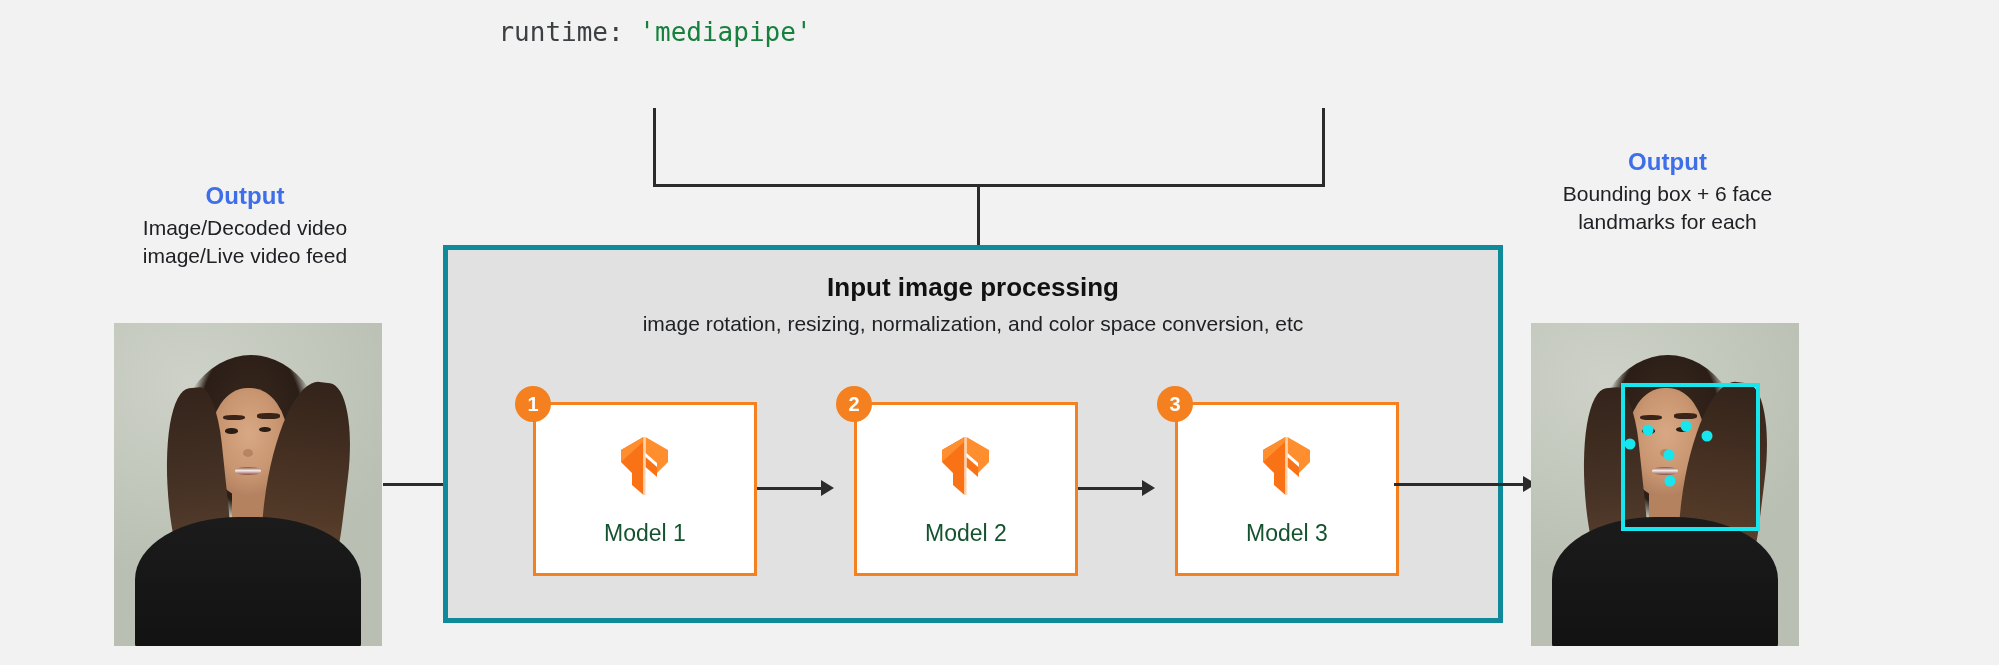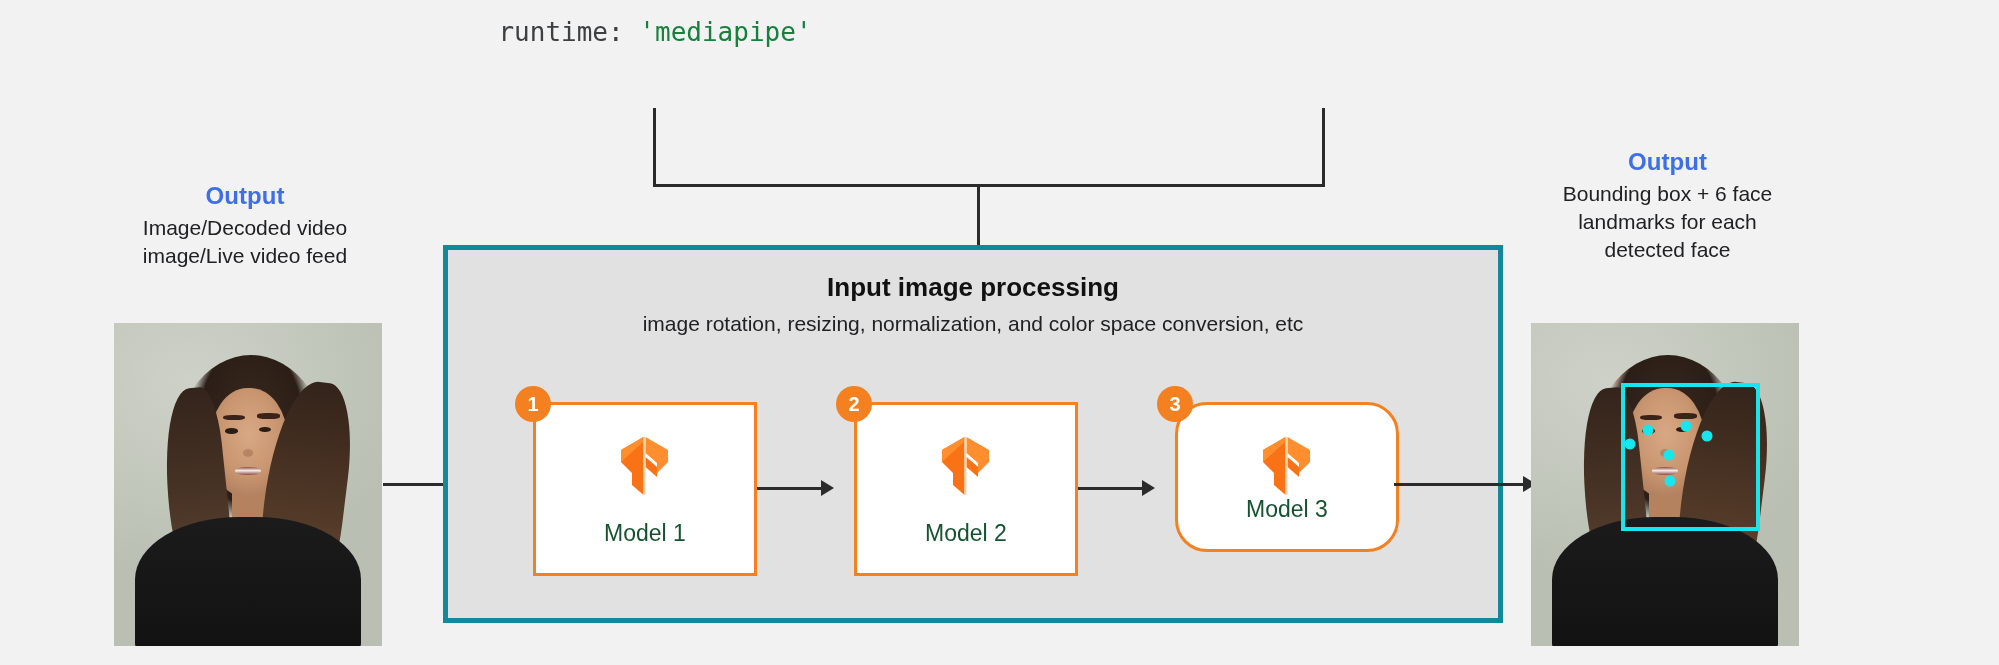--- a/index.html
+++ b/index.html
@@ -340,21 +340,21 @@
           <polygon points="24.5,0 26.5,0 26.5,58 24.5,58" fill="#ffd1a8"></polygon>
         </svg>
       </div>
       <div class="model-label">Model 2</div>
     </div>
 
     <div class="arrow-line" style="left:630px; top:237px; width:67px;"></div>
     <div class="arrow-head" style="left:694px; top:230px;"></div>
 
     <div class="badge" style="left:709px; top:136px;">3</div>
-    <div class="model-card" style="left:727px; top:152px; width:224px; height:150px;border-radius:32px;">
+    <div class="model-card" style="left:727px; top:152px; width:224px; height:174px;">
       <div class="tf-logo">
         <svg width="52" height="58" viewBox="0 0 52 58" aria-hidden="true">
           <polygon points="24.5,0 24.5,58 13,48 13,36 2,25 2,13" fill="#f97316"></polygon>
           <polygon points="24.5,0 2,13 2,25 24.5,4.5" fill="#ff8f2e"></polygon>
           <polygon points="26.5,0 49,13 49,25 38,36 38,26 26.5,16" fill="#ff8f2e"></polygon>
           <polygon points="26.5,20 38,30 38,40 26.5,30" fill="#f97316"></polygon>
           <polygon points="24.5,0 26.5,0 26.5,58 24.5,58" fill="#ffd1a8"></polygon>
         </svg>
       </div>
       <div class="model-label">Model 3</div>
@@ -363,21 +363,20 @@
   </div>
 
   <div class="arrow-line" style="left:1394px; top:483px; width:132px;"></div>
   <div class="arrow-head" style="left:1523px; top:476px;"></div>
 
   <div class="io-caption" style="left:1545px; top:148px; width:245px;">
     <div class="io-title">Output</div>
     <div class="io-desc">
       <div>Bounding box + 6 face</div>
       <div>landmarks for each</div>
-      <div>detected face</div>
     </div>
   </div>
 
   <div class="photo" style="left:1531px; top:323px; width:268px; height:323px;">
     <div class="bg"></div>
     <div class="hair"></div>
     <div class="neck"></div>
     <div class="collar"></div>
     <div class="face"></div>
     <div class="brow" style="left:40.5%; top:28.5%;"></div>

